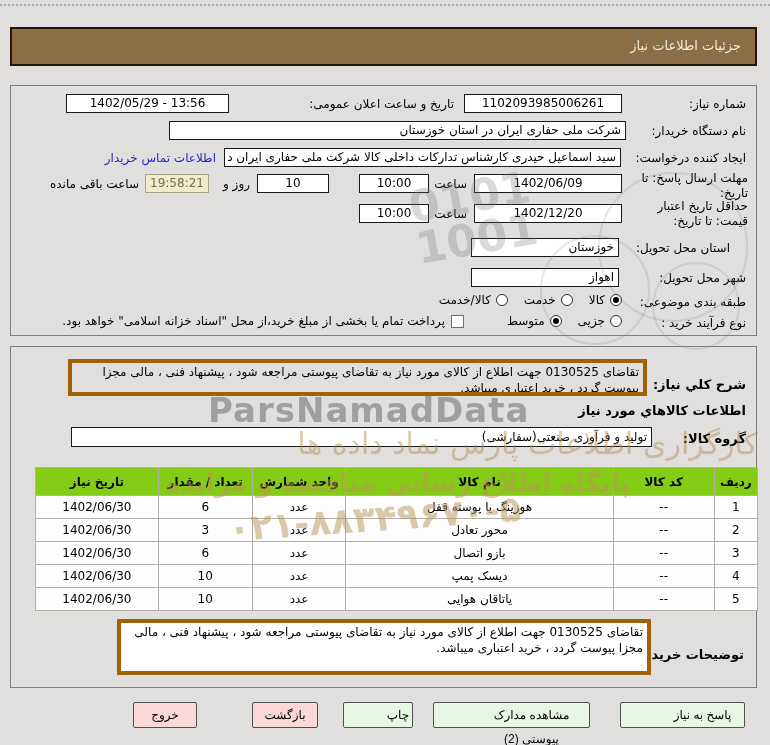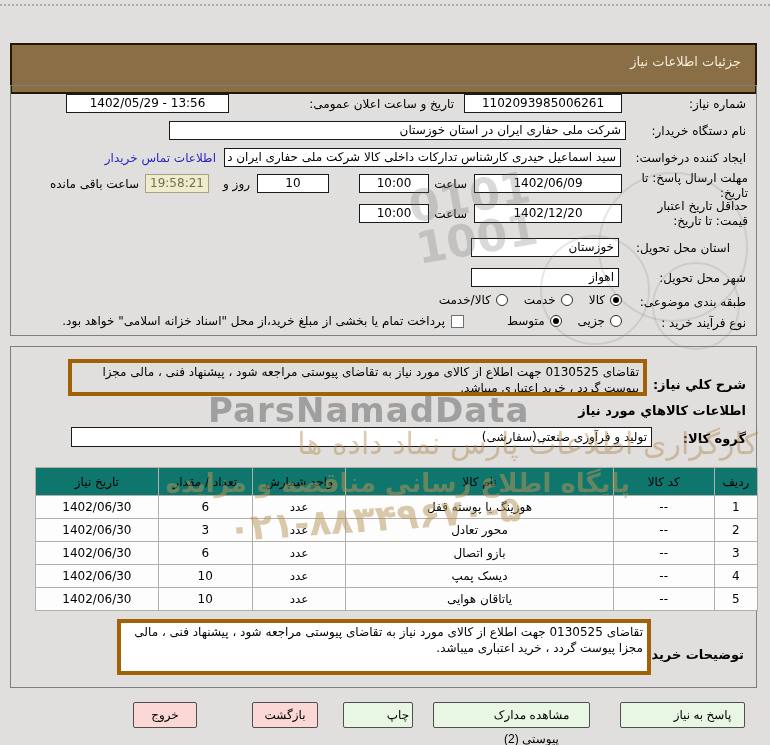--- a/index.html
+++ b/index.html
@@ -7,24 +7,24 @@
   body {
     position:relative;
     background:#e0dfdd;
     font-family:"DejaVu Sans", sans-serif;
     direction:rtl;
     overflow:hidden;
     color:#000;
   }
   .toprule { position:absolute; top:4px; left:0; width:770px; height:0; border-top:2px dotted #ababab; }
   .titlebar {
-    position:absolute; left:10px; top:27px; width:747px; height:51px;
+    position:absolute; left:10px; top:27px; width:747px; height:39px;
     background:#8a6e46; border:2px solid #241808;
     color:#f2ecd9; font-size:13px; line-height:34px;
-    padding-right:14px; text-align:right;margin-top:16px;
+    padding-right:14px; text-align:right;
   }
   .panel { position:absolute; left:10px; width:747px; border:1px solid #7e7e7e; background:transparent; }
   .panel1 { top:85px; height:251px; }
   .panel2 { top:346px; height:342px; }
   .lbl { position:absolute; font-size:12px; white-space:nowrap; z-index:2; }
   .lbl.b { font-weight:bold; }
   .lbl.wrap { white-space:normal; text-align:right; line-height:15px; }
   .inp {
     position:absolute; background:#fff; border:1px solid #1a1a1a;
     height:19px; font-size:12px; line-height:17px; padding:0 4px;
@@ -55,21 +55,21 @@
   }
   .box.white { background:#fff; }
   table.goods {
     position:absolute; left:24px; top:120px; width:723px;
     border-collapse:collapse; z-index:2; table-layout:fixed;
   }
   table.goods th, table.goods td {
     border:1px solid #b2afa8; font-size:12px; text-align:center;
     overflow:hidden; white-space:nowrap;
   }
-  table.goods th { background:#0f766e; height:28px; font-weight:normal; }
+  table.goods th { background:#84cc16; height:28px; font-weight:bold; }
   table.goods td { background:#fdfdfd; height:23px; }
   .btn {
     position:absolute; top:702px; height:26px; border:1px solid #4f4f4f; border-radius:2px;
     font-size:12px; line-height:24px; text-align:center; cursor:pointer; z-index:2;
   }
   .btn.green { background:#e7f7e3;padding-left:40px; }
   .btn.pink  { background:#fbd8d6; }
   
   .wm { position:absolute; pointer-events:none; z-index:10; white-space:nowrap; }
   .wm-brand { left:208px; top:390px; font-size:34px; font-weight:bold; color:rgba(138,138,138,0.75); letter-spacing:1px; direction:ltr; }

